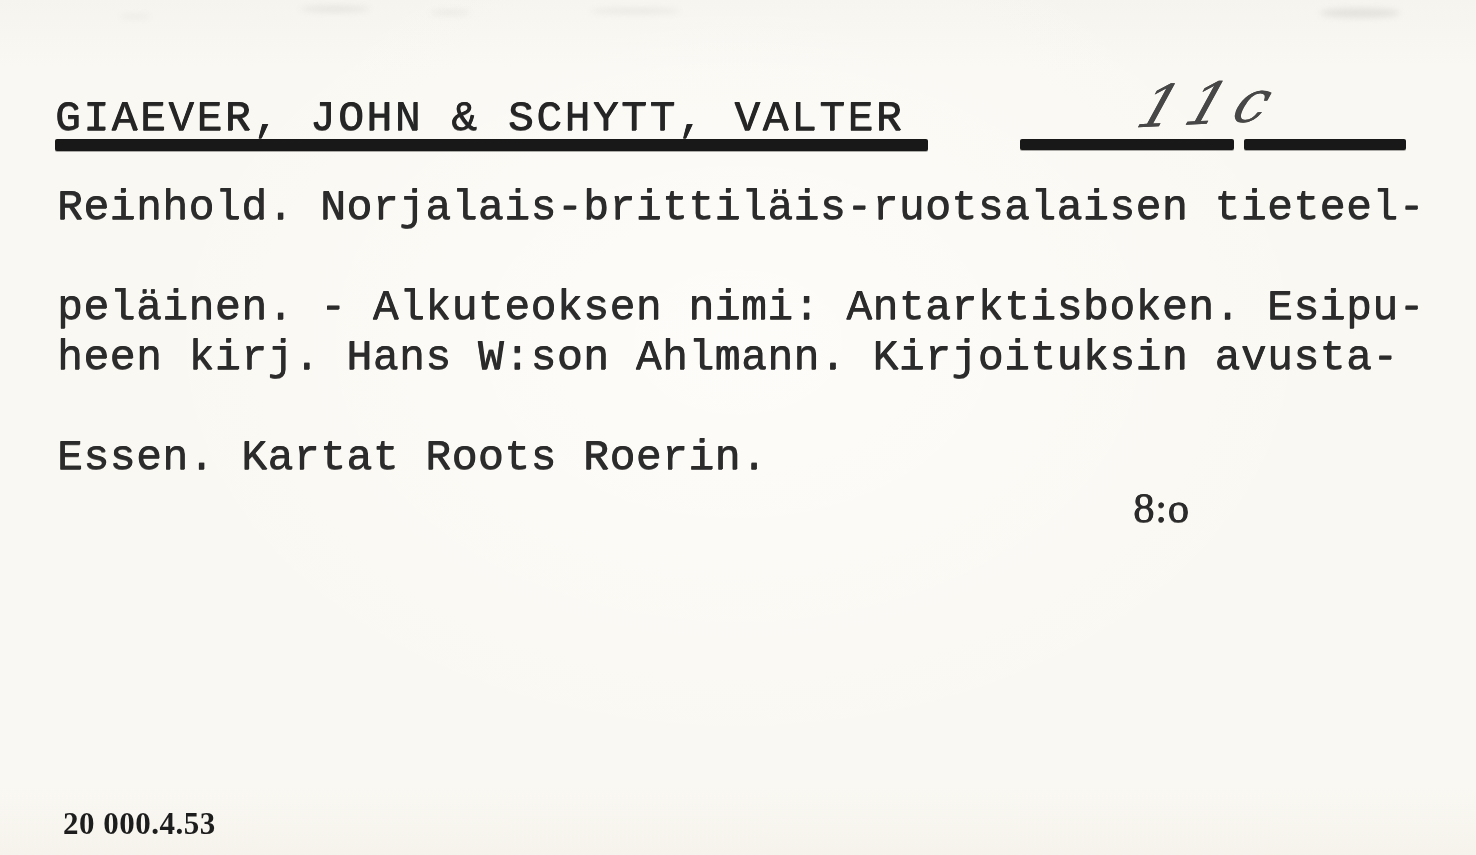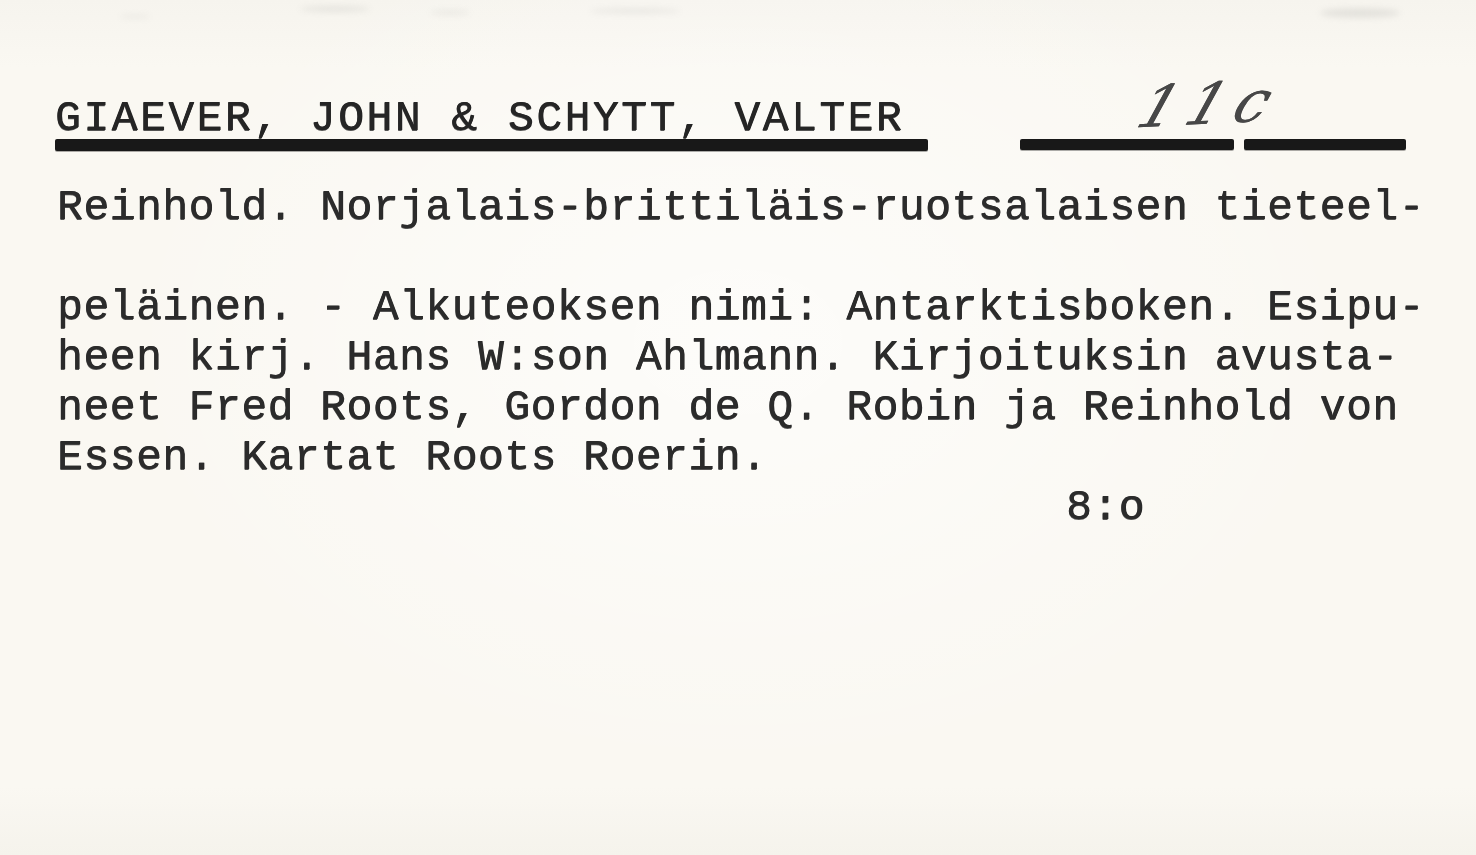--- a/index.html
+++ b/index.html
@@ -65,21 +65,21 @@
   }
 
   .body-line-1 { left: 57px; top: 183px; }
   .body-line-2 { left: 57px; top: 233px; }
   .body-line-3 { left: 57px; top: 283px; }
   .body-line-4 { left: 57px; top: 333px; }
   .body-line-5 { left: 57px; top: 383px; }
   .body-line-6 { left: 57px; top: 433px; }
 
   .imprint-left   { left: 57px;   top: 483px; }
-  .imprint-format { left: 1066px; top: 483px; }
+  .imprint-format { left: 1133px; top: 483px; font-family: Liberation Serif, serif; }
 
   .print-code {
     position: absolute;
     left: 63px;
     top: 806px;
     font-family: "Liberation Serif", "DejaVu Serif", serif;
     font-weight: 700;
     font-size: 31px;
     letter-spacing: 0.5px;
     color: #1d1d1d;
@@ -113,19 +113,19 @@
 
   <div class="shelf-mark">11c</div>
 
   <div class="rule rule-main"></div>
   <div class="rule rule-seg1"></div>
   <div class="rule rule-seg2"></div>
 
   <div class="typewriter body-line-1">Reinhold. Norjalais-brittiläis-ruotsalaisen tieteel-</div>
   <div class="typewriter body-line-4">heen kirj. Hans W:son Ahlmann. Kirjoituksin avusta-</div>
   <div class="typewriter body-line-3">peläinen. - Alkuteoksen nimi: Antarktisboken. Esipu-</div>
-  <div class="typewriter body-line-5">neet Fred Roots, Gordon de Q. Robin ja Reinhold von</div>
   <div class="typewriter body-line-6">Essen. Kartat Roots Roerin.</div>
 
   <div class="typewriter imprint-format">8:o</div>
 
+  <div class="print-code">20 000.4.53</div>
 
 </div>
 
 </body></html>

